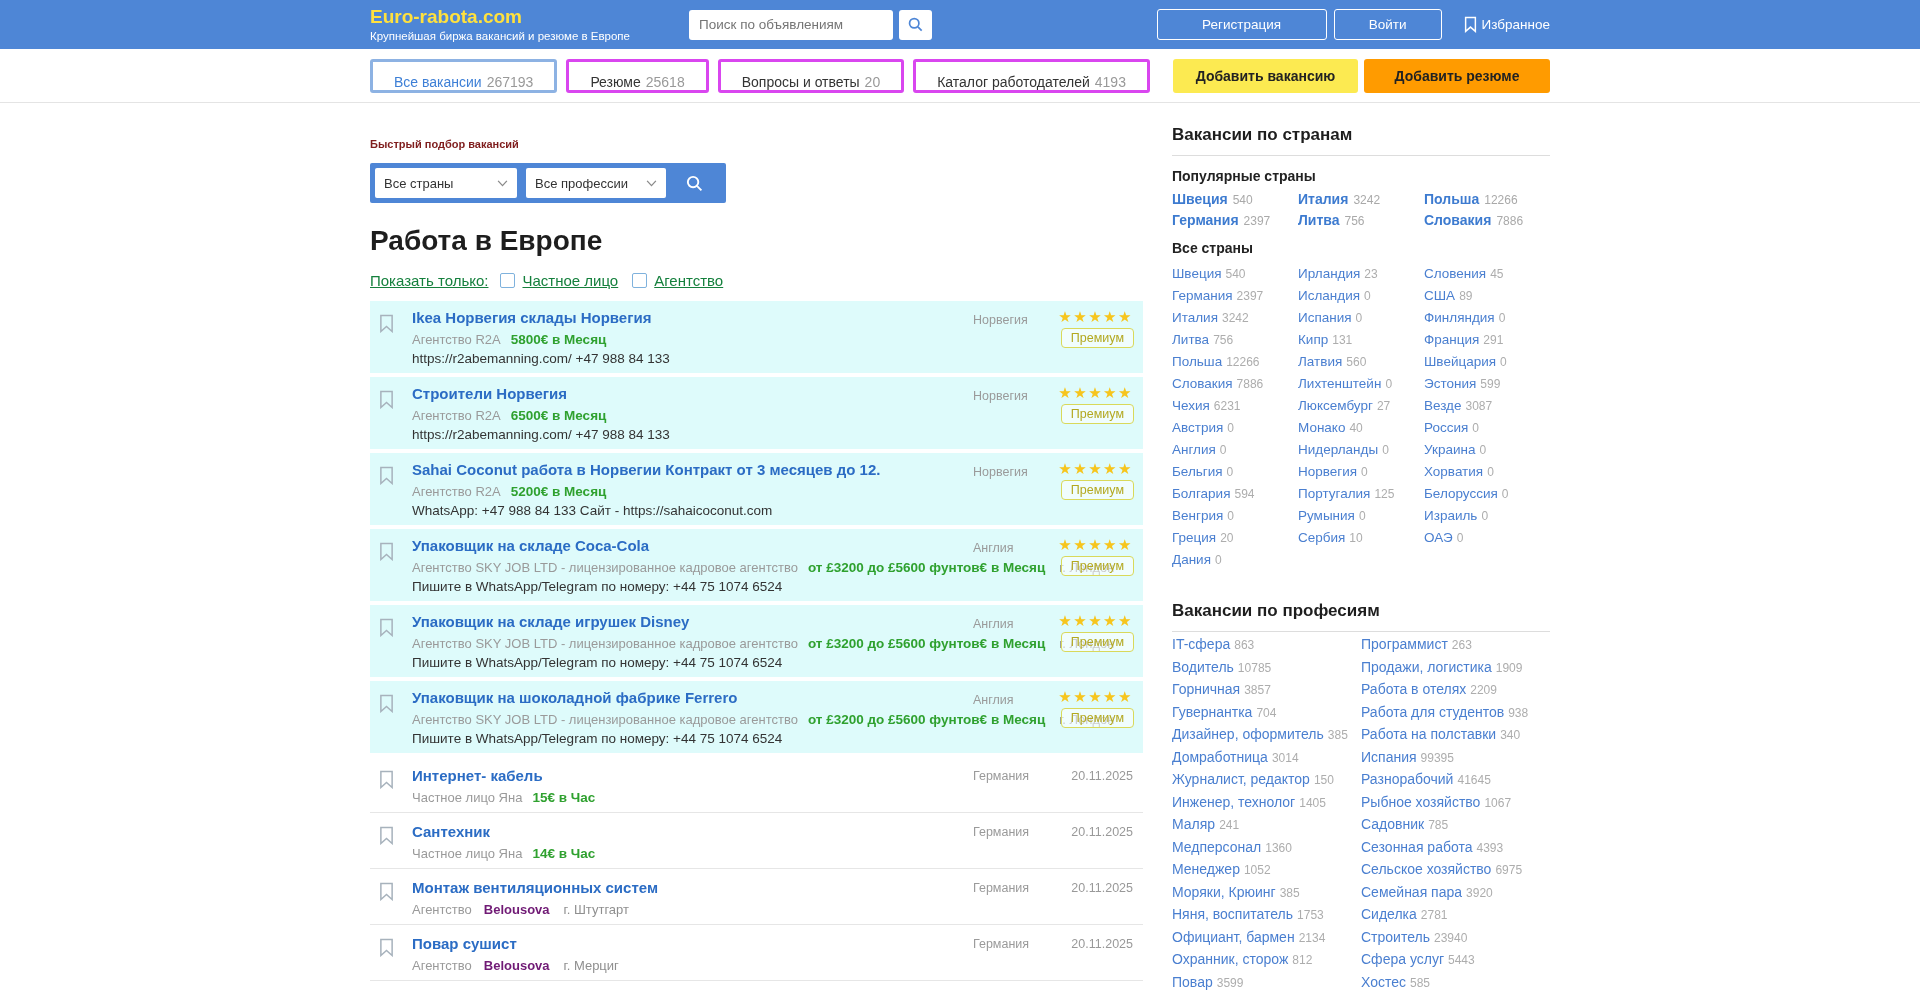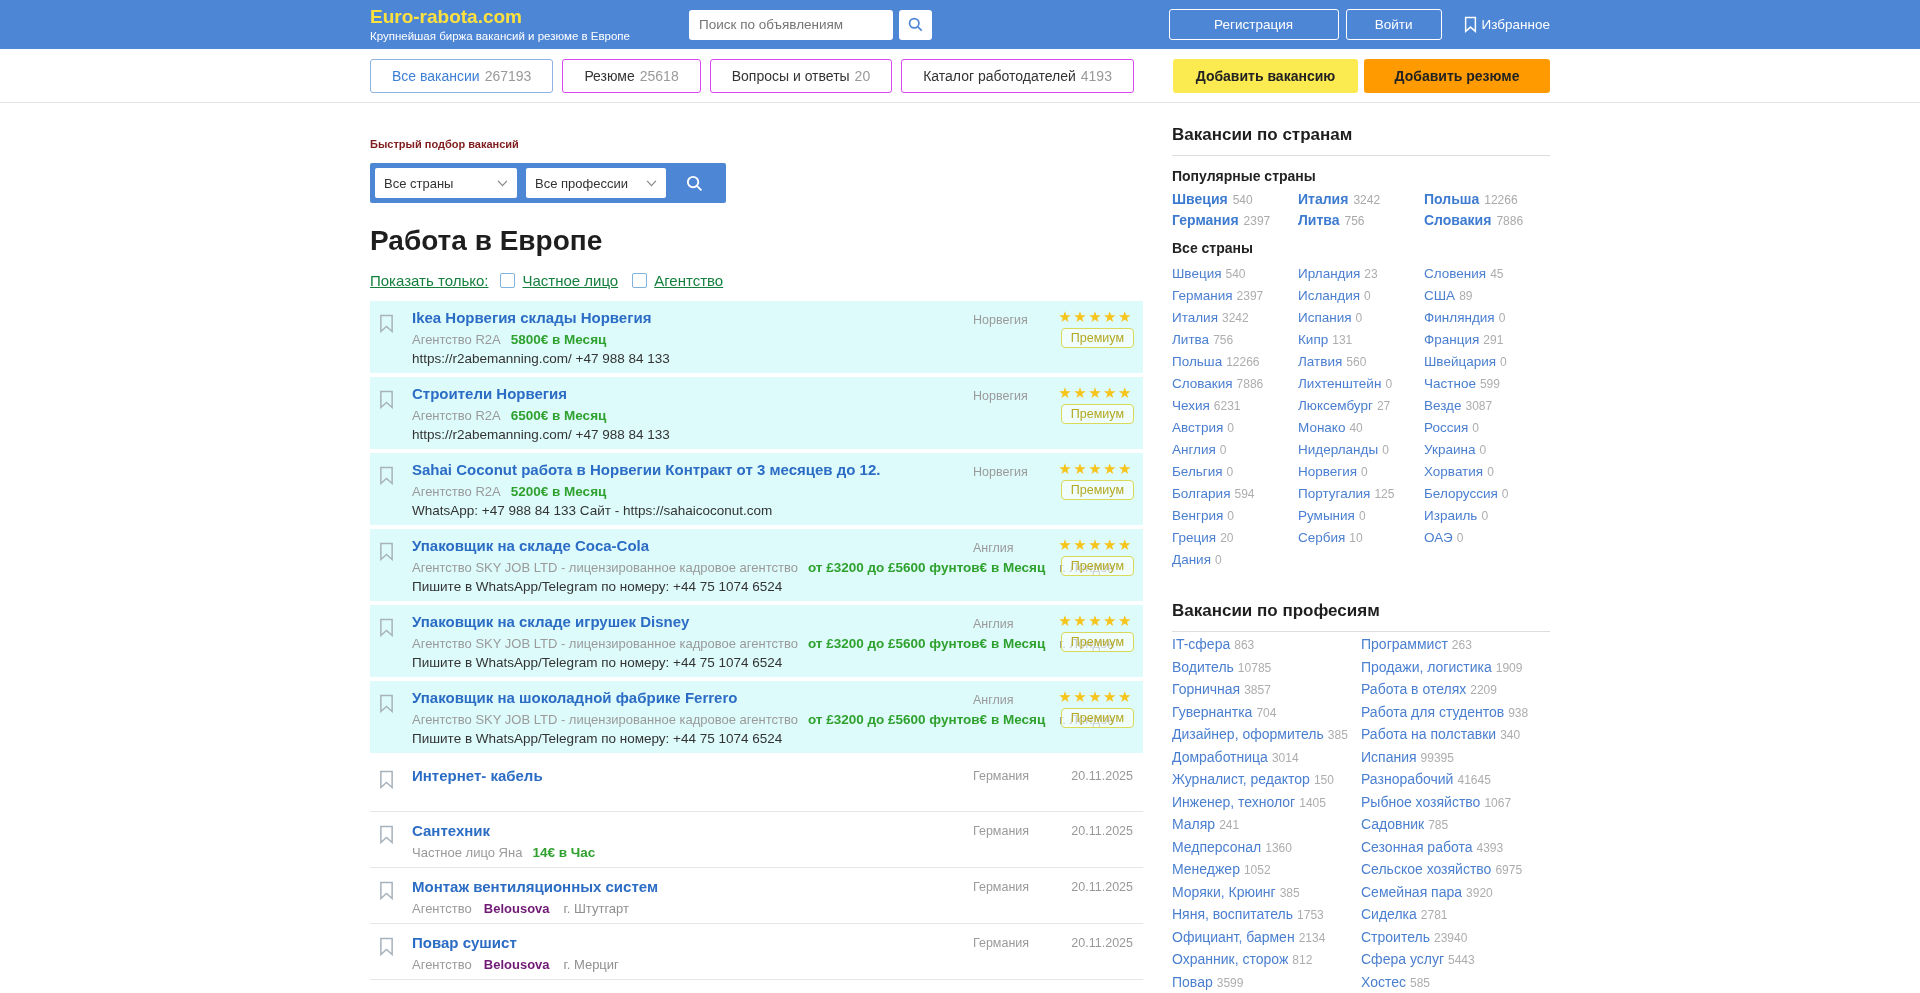--- a/index.html
+++ b/index.html
@@ -18,28 +18,28 @@
   .logo-sub { font-size:11.5px; color:#ffffff; margin-top:4px; }
   .hsearch { display:flex; align-items:center; gap:6px; }
   .hsearch input { width:204px; height:30px; border:none; border-radius:3px; padding:0 10px;
     font-size:13.5px; color:#333; outline:none; font-family:"Liberation Sans",sans-serif; }
   .hsearch-btn { width:33px; height:30px; background:#fff; border-radius:3px;
     display:flex; align-items:center; justify-content:center; cursor:pointer; }
   .hright { margin-left:auto; display:flex; align-items:center; }
   .btn-ghost { height:31px; border:1px solid #fff; border-radius:3px; color:#fff; font-size:13.5px;
     display:flex; align-items:center; justify-content:center; background:transparent; cursor:pointer; }
   .btn-register { width:170px; }
-  .btn-login { width:96px; margin-left:7px; }
+  .btn-login { width:108px; margin-left:7px; }
   .fav { display:flex; align-items:center; color:#fff; font-size:13.5px; margin-left:22px; gap:5px; cursor:pointer; }
 
   
   nav { height:54px; background:#fff; border-bottom:1px solid #e4e4e4; }
   nav .container { display:flex; align-items:center; height:100%; }
-  .tab { height:34px; border:1px solid #d946ef; border-radius:3px; background:#fff; display:flex;
-    align-items:center; padding:0 21px; font-size:14px; color:#333; margin-right:9px; cursor:pointer; white-space:nowrap; }
+  .tab { height:34px; border:3px solid #d946ef; border-radius:3px; background:#fff; display:flex;
+    align-items:flex-end; padding:0 21px; font-size:14px; color:#333; margin-right:9px; cursor:pointer; white-space:nowrap; }
   .tab .count { color:#999; margin-left:5px; }
   .tab.active { border-color:#8db2e3; }
   .tab.active .tlabel { color:#3d7fd6; }
   .btn-add { height:34px; border-radius:3px; font-weight:bold; font-size:14px; display:flex;
     align-items:center; justify-content:center; border:none; cursor:pointer; color:#222; }
   .btn-vac { width:185px; background:#fcea51; margin-left:auto; }
   .btn-res { width:186px; background:#ff9b00; margin-left:6px; }
 
   
   .content { display:flex; }
@@ -292,20 +292,23 @@
     <span class="premium-badge">Премиум</span>
     
   </div>
         <div class="listing regular">
     <span class="l-bookmark">
       <svg width="15" height="19" viewBox="0 0 16 20">
               <path d="M2 1.5 h12 v17 l-6 -5.3 -6 5.3 z" fill="none" stroke="#a7b2bc" stroke-width="1.6"></path>
             </svg>
     </span>
     <a class="l-title">Интернет- кабель</a>
+    <div class="info-line">
+      <span>Частное лицо Яна</span><span class="salary">15€ в Час</span>
+    </div>
     
     <span class="l-country">Германия</span>
     
     
     <span class="l-date">20.11.2025</span>
   </div>
         <div class="listing regular">
     <span class="l-bookmark">
       <svg width="15" height="19" viewBox="0 0 16 20">
               <path d="M2 1.5 h12 v17 l-6 -5.3 -6 5.3 z" fill="none" stroke="#a7b2bc" stroke-width="1.6"></path>
@@ -486,21 +489,21 @@
           <div class="s-item">
     <a class="s-link">Финляндия</a><span class="s-count">0</span>
   </div>
           <div class="s-item">
     <a class="s-link">Франция</a><span class="s-count">291</span>
   </div>
           <div class="s-item">
     <a class="s-link">Швейцария</a><span class="s-count">0</span>
   </div>
           <div class="s-item">
-    <a class="s-link">Частное</a><span class="s-count">599</span>
+    <a class="s-link">Эстония</a><span class="s-count">599</span>
   </div>
           <div class="s-item">
     <a class="s-link">Везде</a><span class="s-count">3087</span>
   </div>
           <div class="s-item">
     <a class="s-link">Россия</a><span class="s-count">0</span>
   </div>
           <div class="s-item">
     <a class="s-link">Украина</a><span class="s-count">0</span>
   </div>

